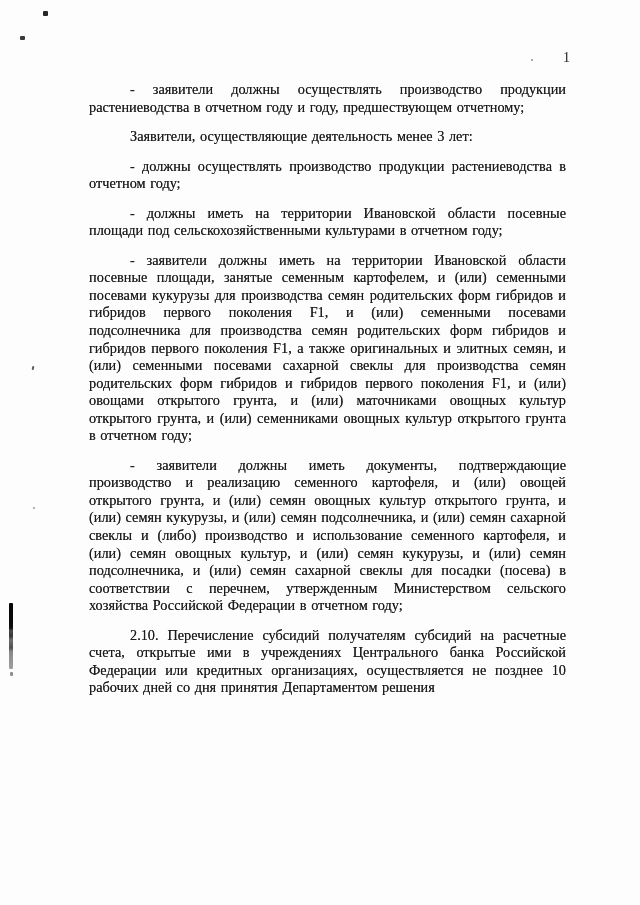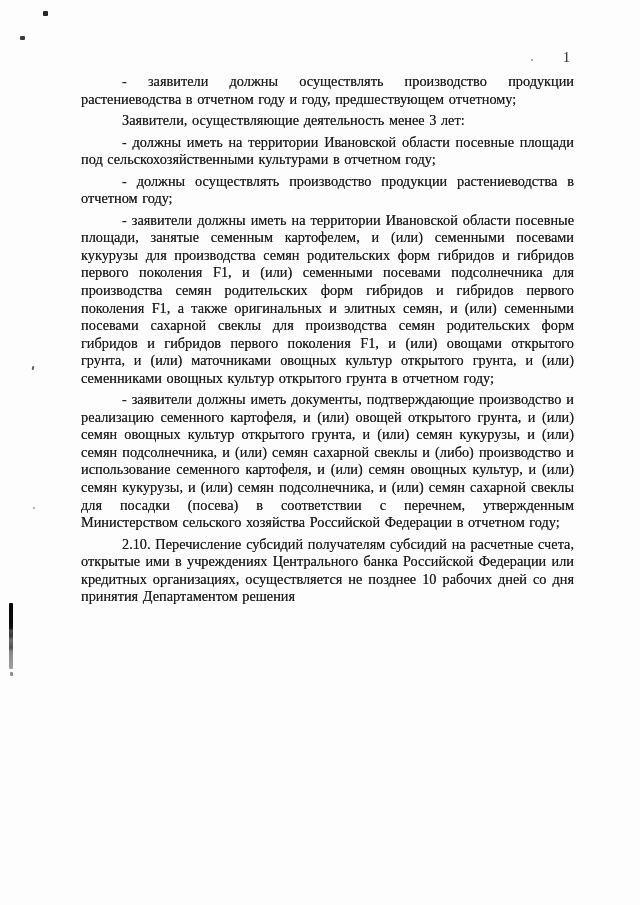--- a/index.html
+++ b/index.html
@@ -24,21 +24,21 @@
     letter-spacing:0.5px;
     color:#222;
   }
   .text-block{
     position:absolute;
     left:77px;
     top:69px;
     width:501px;
   }
   .text-block p{
-    margin:4px;
+    margin:12px;
     padding:0;
     text-indent:41px;
     text-align:justify;
     font-size:14.3px;
     line-height:17.55px;
     word-spacing:1px;
     color:var(--ink);
     text-shadow:0 0 0.35px rgba(20,20,20,0.75);
   }
   
@@ -62,22 +62,22 @@
 </head>
 <body>
 
 <div class="page">
 
   <div class="page-number">1</div>
 
   <div class="text-block">
     <p>- заявители должны осуществлять производство продукции растениеводства в отчетном году и году, предшествующем отчетному;</p>
     <p>Заявители, осуществляющие деятельность менее 3 лет:</p>
+    <p>- должны осуществлять производство продукции растениеводства в отчетном году;</p>
     <p>- должны иметь на территории Ивановской области посевные площади под сельскохозяйственными культурами в отчетном году;</p>
-    <p>- должны осуществлять производство продукции растениеводства в отчетном году;</p>
     <p>- заявители должны иметь на территории Ивановской области посевные площади, занятые семенным картофелем, и (или) семенными посевами кукурузы для производства семян родительских форм гибридов и гибридов первого поколения F1, и (или) семенными посевами подсолнечника для производства семян родительских форм гибридов и гибридов первого поколения F1, а также оригинальных и элитных семян, и (или) семенными посевами сахарной свеклы для производства семян родительских форм гибридов и гибридов первого поколения F1, и (или) овощами открытого грунта, и (или) маточниками овощных культур открытого грунта, и (или) семенниками овощных культур открытого грунта в отчетном году;</p>
     <p>- заявители должны иметь документы, подтверждающие производство и реализацию семенного картофеля, и (или) овощей открытого грунта, и (или) семян овощных культур открытого грунта, и (или) семян кукурузы, и (или) семян подсолнечника, и (или) семян сахарной свеклы и (либо) производство и использование семенного картофеля, и (или) семян овощных культур, и (или) семян кукурузы, и (или) семян подсолнечника, и (или) семян сахарной свеклы для посадки (посева) в соответствии с перечнем, утвержденным Министерством сельского хозяйства Российской Федерации в отчетном году;</p>
     <p>2.10. Перечисление субсидий получателям субсидий на расчетные счета, открытые ими в учреждениях Центрального банка Российской Федерации или кредитных организациях, осуществляется не позднее 10 рабочих дней со дня принятия Департаментом решения</p>
   </div>
 
   <div class="artifact speck-a"></div>
   <div class="artifact speck-b"></div>
   <div class="artifact speck-c"></div>
   <div class="artifact speck-d"></div>
   <div class="artifact speck-e"></div>

